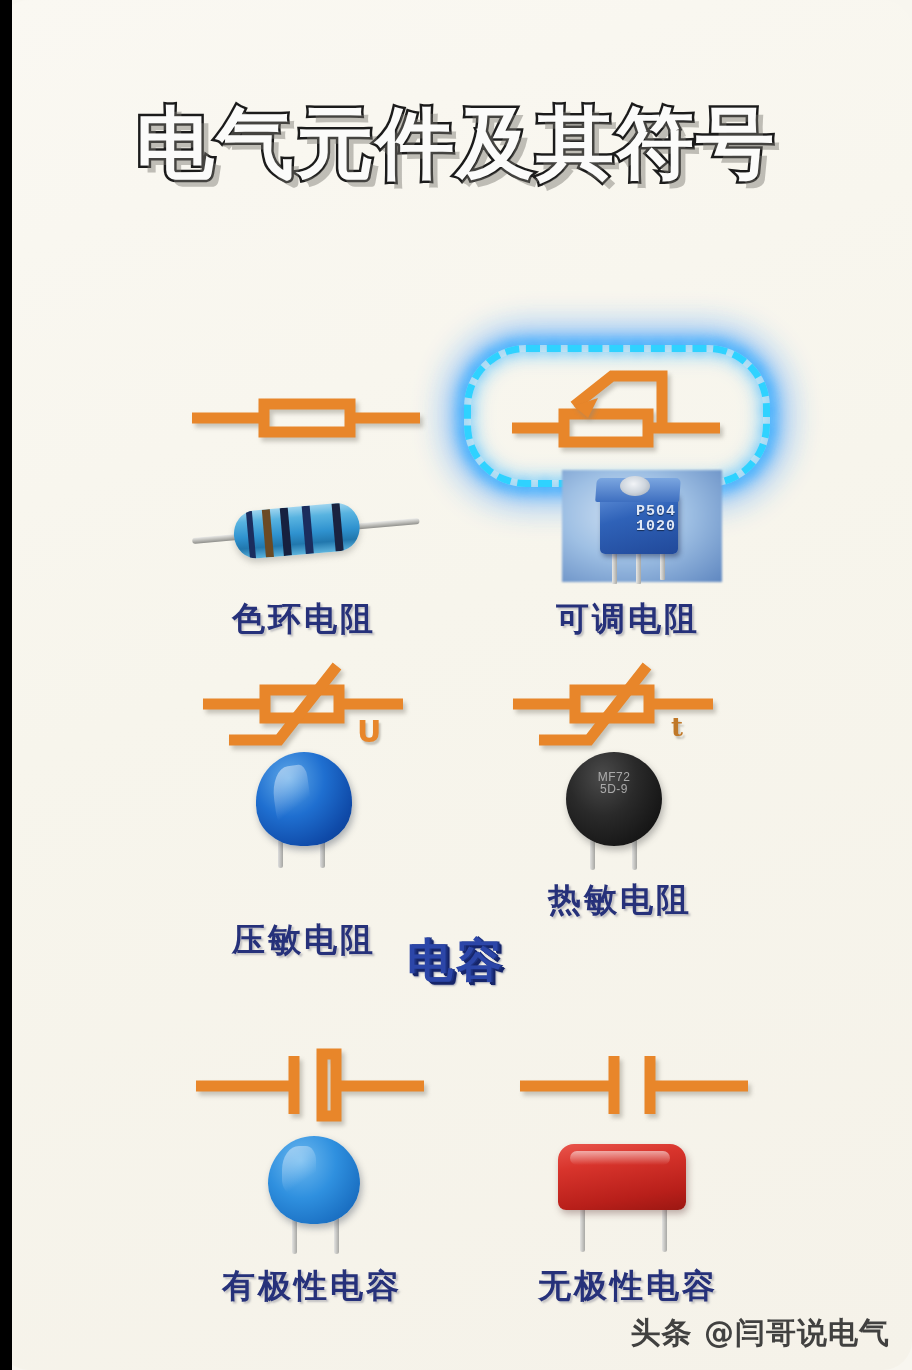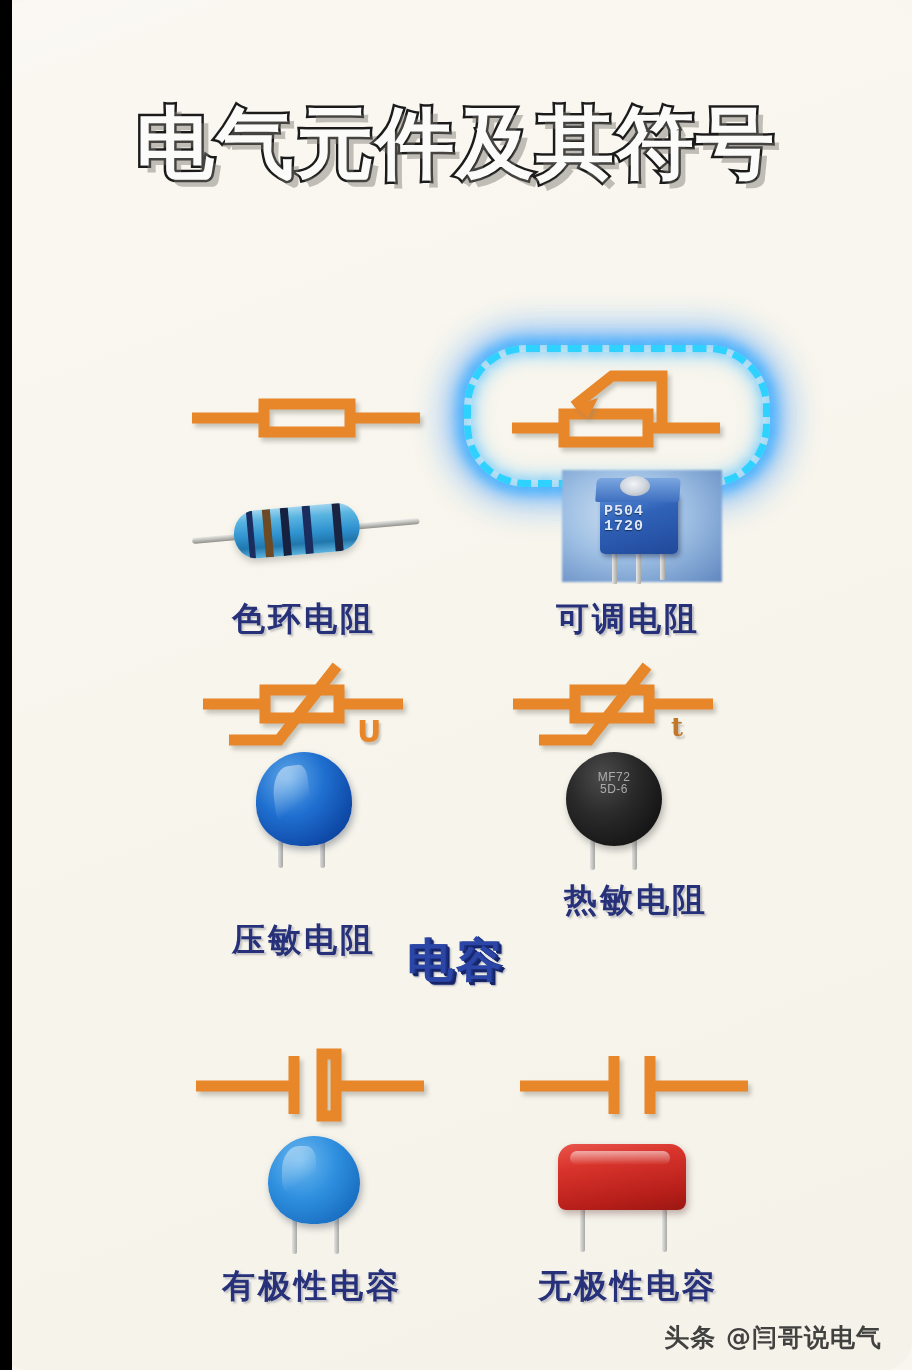--- a/index.html
+++ b/index.html
@@ -119,21 +119,21 @@
   }
   .trim-screw{
     position:absolute;left:58px;top:6px;width:30px;height:20px;
     background:radial-gradient(ellipse at 45% 40%,#f2f4f7 0%,#cfd6de 50%,#9aa4b0 100%);
     border-radius:50%;
   }
   .trim-text{
     position:absolute;left:42px;top:34px;width:72px;
     color:#dfe8f6;font-size:15px;font-weight:bold;line-height:15px;
     font-family:"Liberation Mono","DejaVu Sans Mono",monospace;
-    text-align:left;letter-spacing:1px;
+    text-align:right;letter-spacing:1px;
     text-shadow:0 1px 1px rgba(0,0,0,.5);
   }
   .pin{
     position:absolute;width:5px;
     background:linear-gradient(90deg,#e8e8e6,#a9a9a5);
     border-radius:1px;
   }
 
   
   .disc-blue{
@@ -180,22 +180,22 @@
     box-shadow:2px 4px 7px rgba(90,50,50,.35);
   }
   .film-red:after{
     content:"";position:absolute;left:12px;top:7px;width:100px;height:14px;
     background:linear-gradient(180deg,rgba(255,255,255,.55),rgba(255,255,255,0));
     border-radius:10px;
   }
 
   
   .watermark{
-    position:absolute;right:30px;bottom:16px;
-    font-size:25px;font-weight:bold;color:#2e2e2e;
+    position:absolute;right:22px;bottom:16px;
+    font-size:30px;font-weight:bold;color:#2e2e2e;
     font-family:"DejaVu Sans","Liberation Sans",sans-serif;
     letter-spacing:1px;opacity:.9;
     white-space:nowrap;
   }
 </style>
 </head>
 <body>
 
 <div class="page">
 
@@ -243,21 +243,21 @@
   <div class="photo" style="left:562px;top:470px;width:160px;height:112px;">
     <div class="trim-bg"></div>
     <div class="pin" style="left:50px;top:80px;height:34px;"></div>
     <div class="pin" style="left:74px;top:82px;height:32px;"></div>
     <div class="pin" style="left:98px;top:80px;height:30px;"></div>
     <div class="trim-body"></div>
     <div class="trim-top"></div>
     <div class="trim-screw"></div>
     <div class="trim-text">
       <span>P504</span><br>
-      <span>1720</span>
+      <span>1020</span>
     </div>
   </div>
 
   <div class="cap-label" style="left:232px;top:597px;">色环电阻</div>
   <div class="cap-label" style="left:556px;top:597px;">可调电阻</div>
 
   <div class="sym" style="left:203px;top:660px;">
     <svg width="225" height="86" viewBox="0 0 225 86">
       <g fill="none" stroke="#e8862a" stroke-width="11" stroke-linecap="butt" stroke-linejoin="miter" filter="drop-shadow(3px 4px 2px rgba(140,135,125,.45))">
         <line x1="0" y1="44" x2="62" y2="44"></line>
@@ -287,26 +287,26 @@
     <div class="lead" style="left:36px;top:86px;width:5px;height:30px;background:linear-gradient(90deg,#ddd,#a6a6a2);"></div>
     <div class="lead" style="left:78px;top:86px;width:5px;height:30px;background:linear-gradient(90deg,#ddd,#a6a6a2);"></div>
     <div class="disc-blue"></div>
   </div>
 
   <div class="photo" style="left:552px;top:752px;width:124px;height:116px;">
     <div class="lead" style="left:38px;top:86px;width:5px;height:32px;background:linear-gradient(90deg,#e2e2e0,#a6a6a2);"></div>
     <div class="lead" style="left:80px;top:86px;width:5px;height:32px;background:linear-gradient(90deg,#e2e2e0,#a6a6a2);"></div>
     <div class="disc-black">
       <div class="mk" style="top:18px;">MF72</div>
-      <div class="mk" style="top:30px;">5D-6</div>
+      <div class="mk" style="top:30px;">5D-9</div>
     </div>
   </div>
 
   <div class="cap-label" style="left:232px;top:878px;margin-top:40px;">压敏电阻</div>
-  <div class="cap-label" style="left:564px;top:878px;font-family:Liberation Mono, monospace;">热敏电阻</div>
+  <div class="cap-label" style="left:548px;top:878px;font-family:Liberation Mono, monospace;">热敏电阻</div>
 
   <div class="section-head" id="sec-capacitor">电容</div>
 
   <div class="sym" style="left:196px;top:1052px;">
     <svg width="230" height="62" viewBox="0 0 230 62">
       <g stroke="#e8862a" fill="none" stroke-width="11" stroke-linecap="butt" filter="drop-shadow(3px 4px 2px rgba(140,135,125,.45))">
         <line x1="0" y1="34" x2="98" y2="34"></line>
         <line x1="98" y1="4" x2="98" y2="62"></line>
         <rect x="126" y="2" width="14" height="62"></rect>
         <line x1="140" y1="34" x2="228" y2="34"></line>

